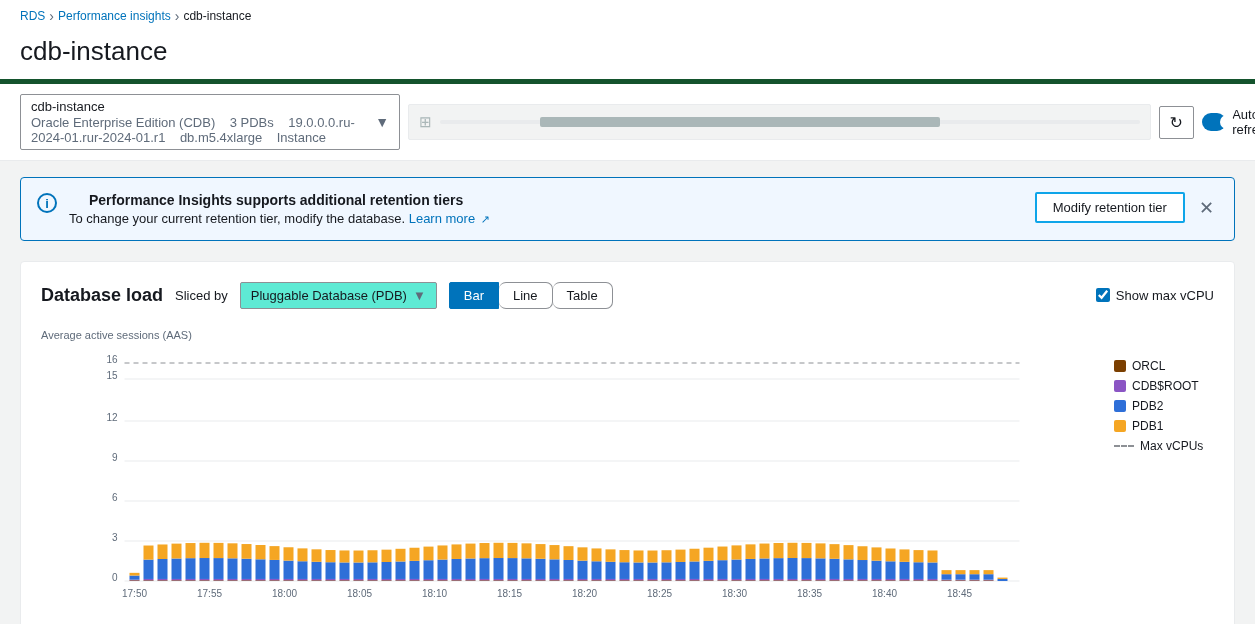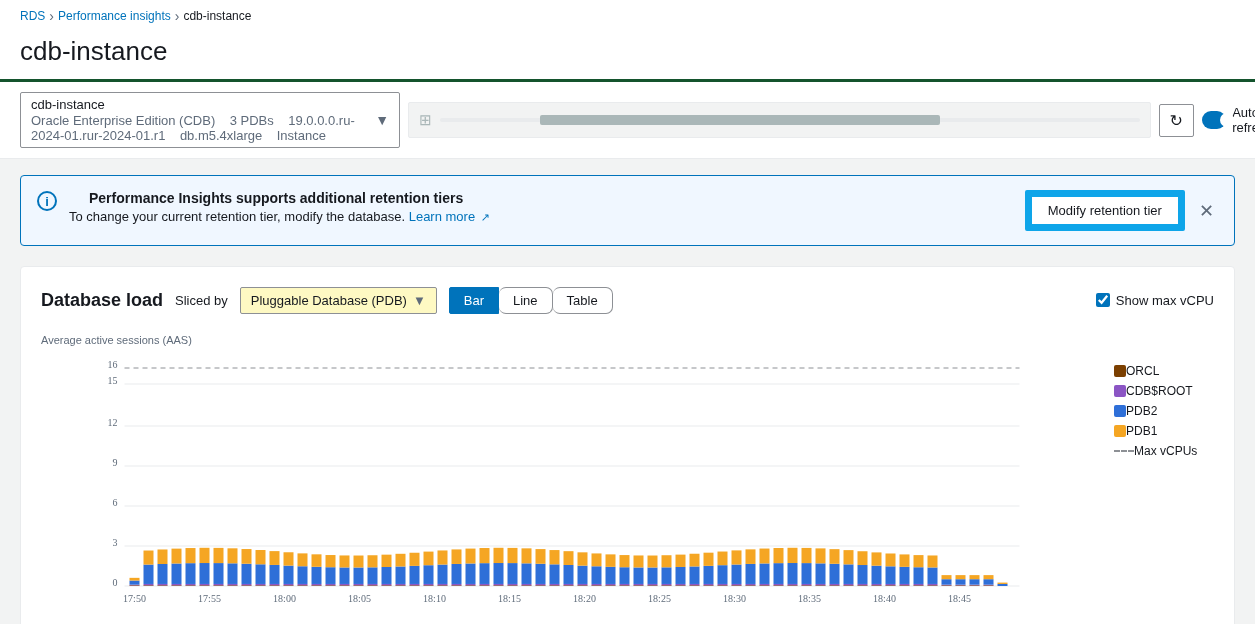--- a/index.html
+++ b/index.html
@@ -1,18 +1,18 @@
 <!DOCTYPE html>
 <html><head>
   <meta charset="utf-8">
   <style>
     * { box-sizing: border-box; margin: 0; padding: 0; }
     body { font-family: -apple-system, BlinkMacSystemFont, 'Segoe UI', Arial, sans-serif; font-size: 13px; background: #f2f3f3; color: #16191f; }
 
-    .top-bar { background: #fff; padding: 0 20px; border-bottom: 3px solid #14532d; }
+    .top-bar { background: #fff; padding: 0 20px; border-bottom: 5px solid #14532d; }
     .breadcrumb { display: flex; align-items: center; padding: 8px 0 4px; font-size: 12px; color: #0073bb; gap: 4px; }
     .breadcrumb a { color: #0073bb; text-decoration: none; }
     .breadcrumb .sep { color: #5f6b7a; font-size: 14px; }
     .breadcrumb .current { color: #16191f; }
 
     .page-title { font-size: 26px; font-weight: 400; padding: 8px 0 12px; color: #16191f; }
 
     .controls-bar { display: flex; align-items: center; gap: 8px; padding: 10px 20px; background: #fff; border-bottom: 1px solid #e9ebed; }
 
     .instance-select { display: flex; align-items: center; border: 1px solid #8d9095; border-radius: 2px; padding: 4px 10px; background: #fff; cursor: pointer; min-width: 380px; position: relative; }
@@ -34,48 +34,48 @@
 
     .main-content { padding: 16px 20px; }
 
     .info-banner { background: #f0f7ff; border: 1px solid #0073bb; border-radius: 4px; padding: 14px 16px; display: flex; align-items: flex-start; gap: 12px; margin-bottom: 20px; }
     .info-banner-icon { color: #0073bb; font-size: 18px; margin-top: 1px; flex-shrink: 0; }
     .info-banner-text { flex: 1; }
     .info-banner-title { font-weight: 700; font-size: 14px; margin-bottom: 3px; padding-left: 20px; }
     .info-banner-desc { font-size: 13px; color: #16191f; }
     .info-banner-desc a { color: #0073bb; text-decoration: none; }
     .info-banner-actions { display: flex; align-items: center; gap: 10px; flex-shrink: 0; }
-    .modify-btn { border: 7px solid #0ea5e9; border-radius: 2px; background: #fff; padding: 6px 16px; cursor: pointer; font-size: 13px; color: #16191f; white-space: nowrap; }
+    .modify-btn { border: 2px solid #0ea5e9; border-radius: 2px; background: #fff; padding: 6px 16px; cursor: pointer; font-size: 13px; color: #16191f; white-space: nowrap; }
     .close-btn { background: none; border: none; cursor: pointer; font-size: 18px; color: #5f6b7a; padding: 0 4px; }
 
     .db-load-panel { background: #fff; border: 1px solid #e9ebed; border-radius: 4px; padding: 20px; }
     .panel-header { display: flex; align-items: center; gap: 12px; margin-bottom: 20px; }
     .panel-title { font-size: 18px; font-weight: 700; color: #16191f; }
     .sliced-by-label { font-size: 13px; color: #16191f; }
 
-    .sliced-select { display: flex; align-items: center; border: 1px solid #8d9095; border-radius: 2px; padding: 5px 10px; background: #fef9c3; cursor: pointer; gap: 6px; font-size: 13px; }
+    .sliced-select { display: flex; align-items: center; border: 1px solid #8d9095; border-radius: 2px; padding: 5px 10px; background: #5eead4; cursor: pointer; gap: 6px; font-size: 13px; }
     .sliced-select .arrow { color: #5f6b7a; }
 
     .view-tabs { display: flex; }
     .view-tab { border: 1px solid #8d9095; padding: 5px 14px; cursor: pointer; font-size: 13px; background: #fff; color: #16191f; }
     .view-tab:first-child { border-radius: 2px 0 0 2px; }
     .view-tab:last-child { border-radius: 0 2px 2px 0; }
     .view-tab + .view-tab { border-left: none; border-radius: 7px; }
     .view-tab.active { background: #0073bb; color: #fff; border-color: #0073bb; }
 
     .show-max-vcpu { display: flex; align-items: flex-start; gap: 6px; margin-left: auto; font-size: 13px; }
     .show-max-vcpu input[type="checkbox"] { accent-color: #0073bb; width: 14px; height: 14px; }
 
     .chart-area { position: relative; margin-top: 10px; }
     .chart-y-label { font-size: 11px; color: #5f6b7a; margin-bottom: 8px; }
     .chart-container { display: flex; gap: 16px; }
-    .chart-main { flex: 1; position: relative; font-family: Liberation Serif, serif; }
+    .chart-main { flex: 1; position: relative; }
 
     .legend { display: flex; flex-direction: column; gap: 6px; padding-top: 10px; min-width: 100px; }
-    .legend-item { display: flex; align-items: center; font-size: 12px; }
+    .legend-item { display: flex; align-items: center; gap: 6px; font-size: 12px; }
     .legend-dot { width: 12px; height: 12px; border-radius: 2px; flex-shrink: 0; }
     .legend-dashed { display: inline-block; width: 20px; height: 0; border-top: 2px dashed #8d9095; flex-shrink: 0; }
 
     .bottom-tabs { display: flex; border-top: 1px solid #e9ebed; margin-top: 10px; background: #fff; }
   </style>
 </head>
 <body>
 
 <div class="top-bar">
   <div class="breadcrumb">

